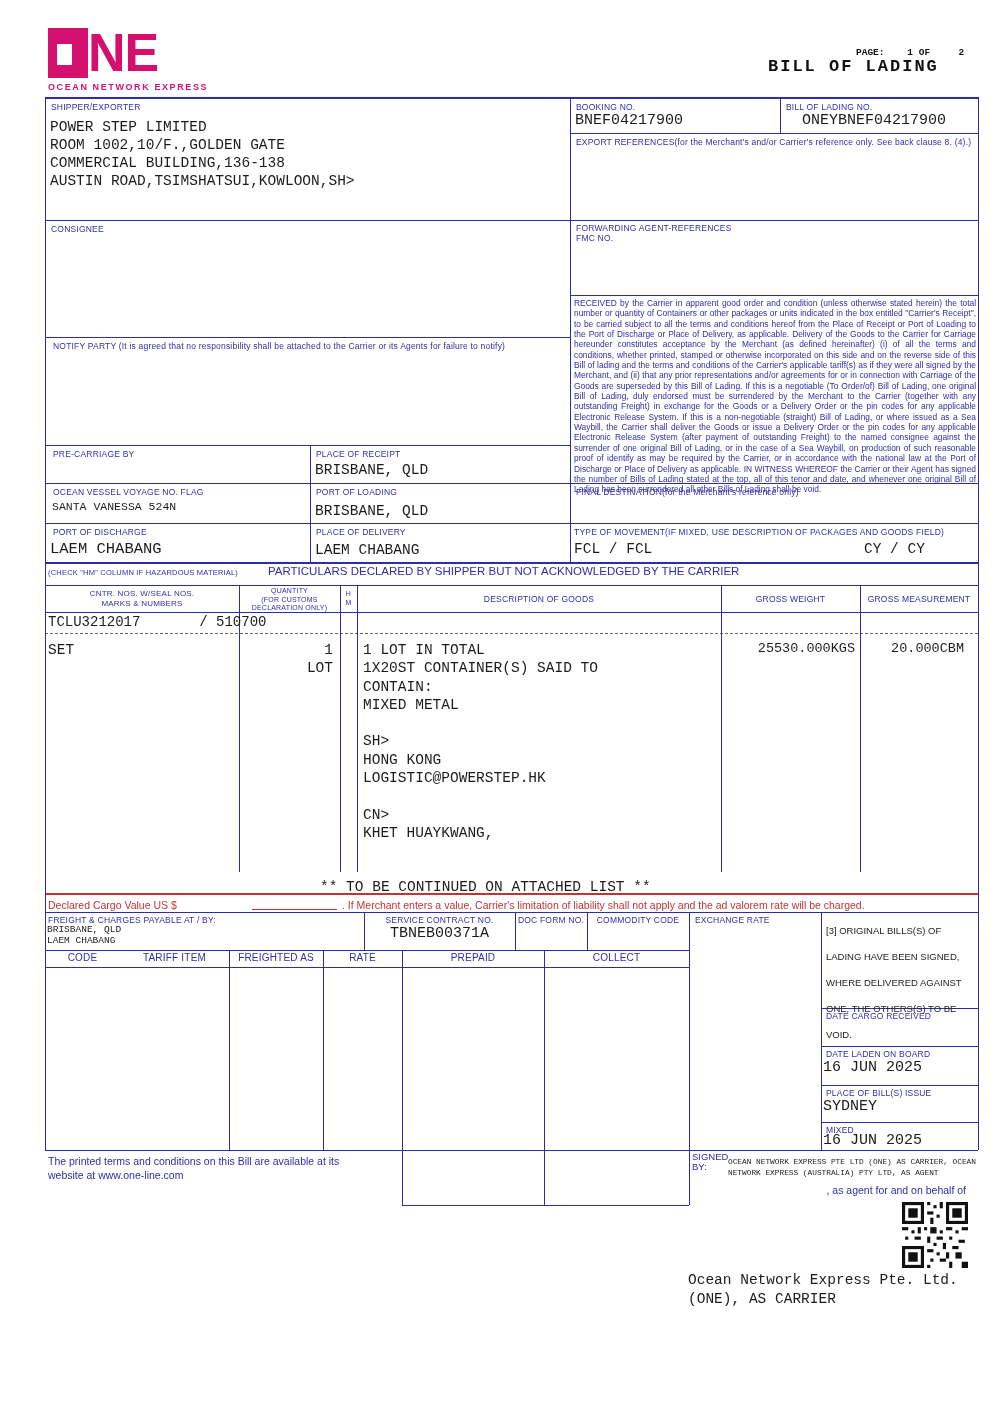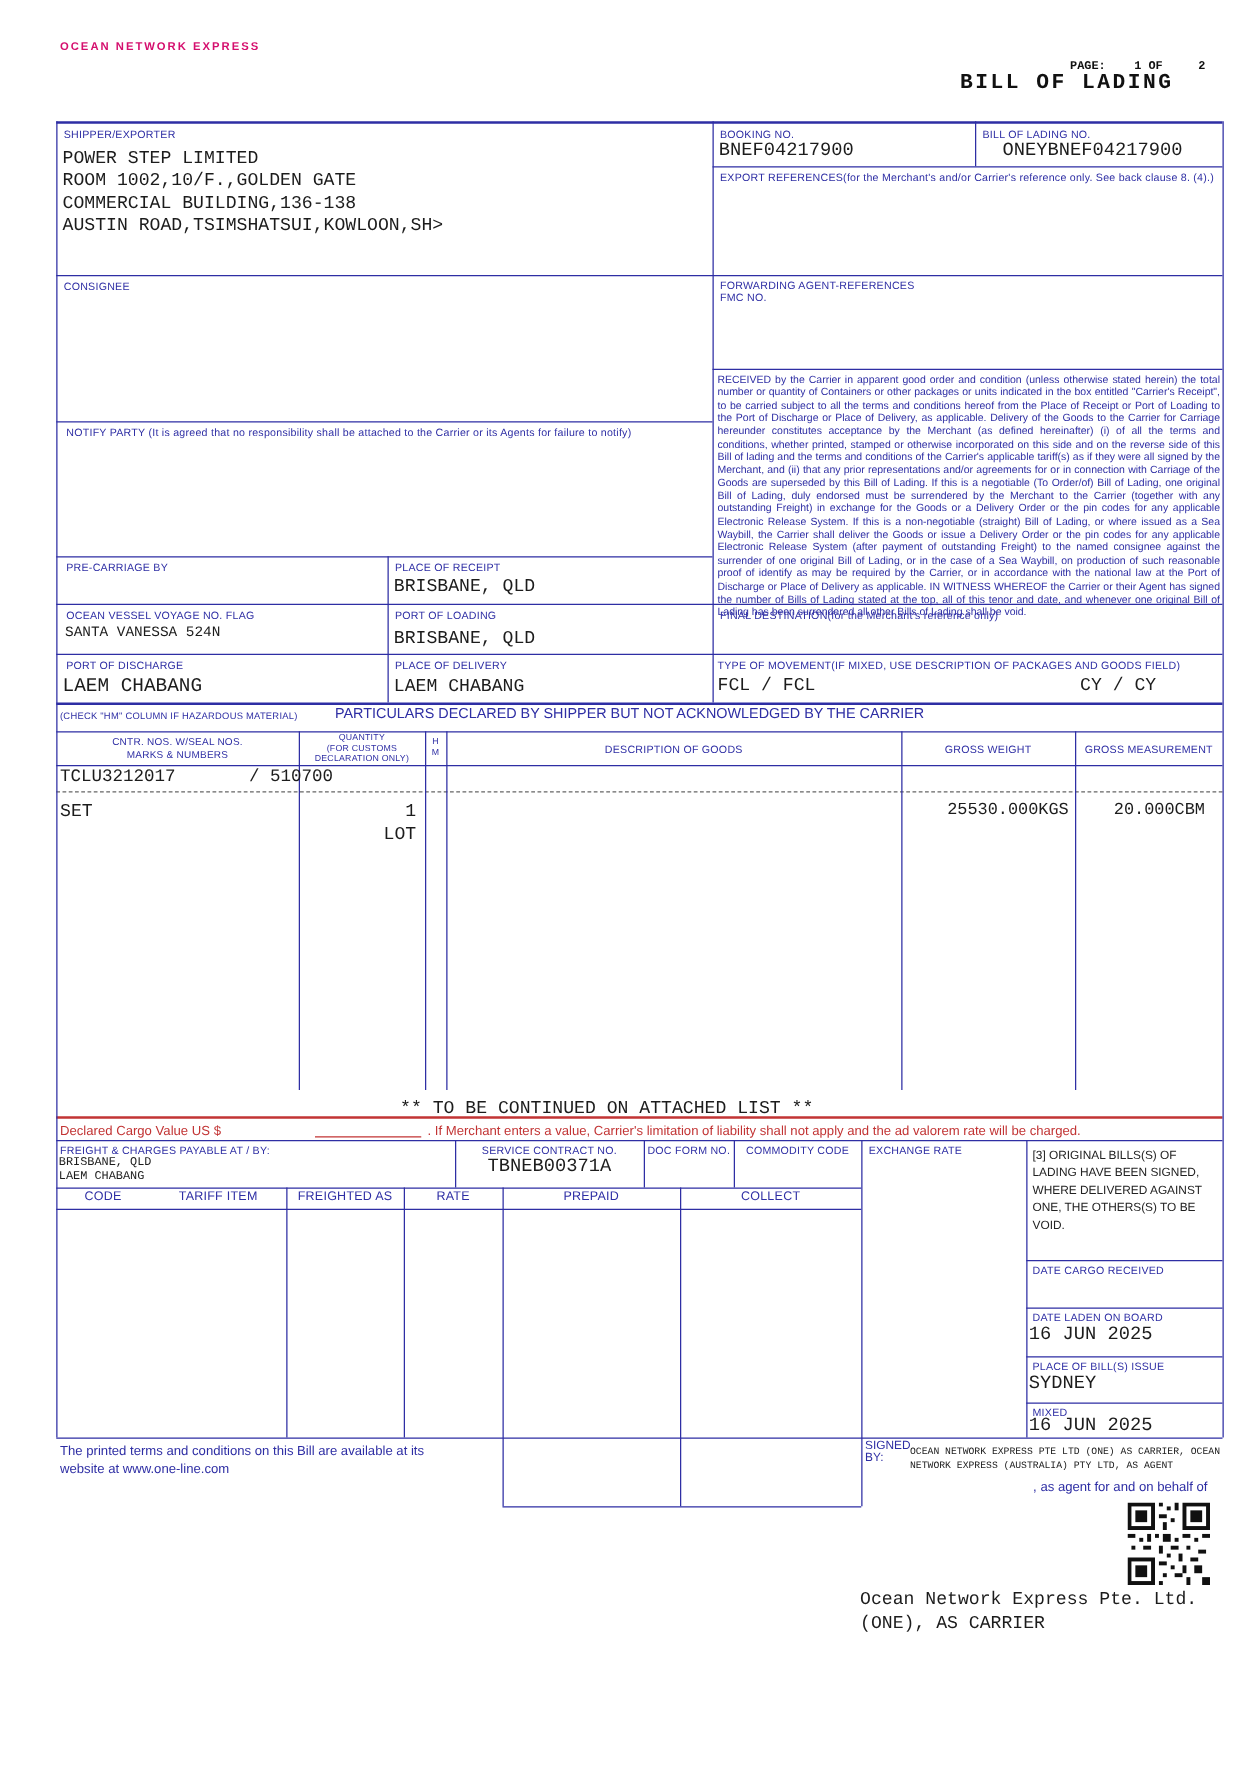--- a/index.html
+++ b/index.html
@@ -50,20 +50,24 @@
               letter-spacing:1.6px; margin-top:4px; }
 
   .qr { position:absolute; left:902px; top:1202px; }
 </style>
 </head>
 <body>
 
 <div class="page">
 
   <div class="logo">
+    <div class="logo-row">
+      <div class="logo-o"></div>
+      <div class="logo-ne">NE</div>
+    </div>
     <div class="logo-sub">OCEAN NETWORK EXPRESS</div>
   </div>
   <div class="page-ind">PAGE:    1 OF     2</div>
   <div class="doc-title">BILL OF LADING</div>
 
   <div class="h thick" style="left:45px;top:97px;width:933px"></div>
   <div class="h" style="left:570px;top:133px;width:408px"></div>
   <div class="h" style="left:45px;top:220px;width:933px"></div>
   <div class="h" style="left:570px;top:295px;width:408px"></div>
   <div class="h" style="left:45px;top:337px;width:525px"></div>
@@ -163,20 +167,31 @@
 M</div>
   <div class="lbl c" style="left:357px;top:594px;width:364px">DESCRIPTION OF GOODS</div>
   <div class="lbl c" style="left:721px;top:594px;width:139px">GROSS WEIGHT</div>
   <div class="lbl c" style="left:860px;top:594px;width:118px">GROSS MEASUREMENT</div>
 
   <div class="val" style="left:48px;top:613px;font-size:14px">TCLU3212017       / 510700</div>
 
   <div class="val" style="left:48px;top:641px">SET</div>
   <div class="val r" style="left:270px;top:641px;width:63px">1</div>
   <div class="val r" style="left:270px;top:659px;width:63px">LOT</div>
+  <div class="val multi" style="left:363px;top:641px;line-height:18.3px">1 LOT IN TOTAL
+1X20ST CONTAINER(S) SAID TO
+CONTAIN:
+MIXED METAL
+
+SH&gt;
+HONG KONG
+LOGISTIC@POWERSTEP.HK
+
+CN&gt;
+KHET HUAYKWANG,</div>
   <div class="val r" style="left:703px;top:640px;width:152px;font-size:13.5px">25530.000KGS</div>
   <div class="val r" style="left:830px;top:640px;width:134px;font-size:13.5px">20.000CBM</div>
 
   <div class="val" style="left:320px;top:878px">** TO BE CONTINUED ON ATTACHED LIST **</div>
 
   <div class="redtxt" style="left:48px;top:899px">Declared Cargo Value US $</div>
   <div style="position:absolute;left:252px;top:909px;width:85px;border-bottom:1px solid #c23434"></div>
   <div class="redtxt" style="left:342px;top:899px">. If Merchant enters a value, Carrier's limitation of liability shall not apply and the ad valorem rate will be charged.</div>
 
   <div class="lbl" style="left:48px;top:915px">FREIGHT &amp; CHARGES PAYABLE AT / BY:</div>
@@ -190,21 +205,21 @@
   <div class="lbl c" style="left:587px;top:915px;width:102px">COMMODITY CODE</div>
   <div class="lbl" style="left:695px;top:915px">EXCHANGE RATE</div>
 
   <div class="lbl c" style="left:45px;top:953px;width:75px;font-size:10px">CODE</div>
   <div class="lbl c" style="left:120px;top:953px;width:109px;font-size:10px">TARIFF ITEM</div>
   <div class="lbl c" style="left:229px;top:953px;width:94px;font-size:10px">FREIGHTED AS</div>
   <div class="lbl c" style="left:323px;top:953px;width:79px;font-size:10px">RATE</div>
   <div class="lbl c" style="left:402px;top:953px;width:142px;font-size:10px">PREPAID</div>
   <div class="lbl c" style="left:544px;top:953px;width:145px;font-size:10px">COLLECT</div>
 
-  <div style="position:absolute;left:826px;top:918px;width:150px;color:#222;font-size:9.5px;line-height:14px;white-space:pre-line">[3] ORIGINAL BILLS(S) OF
+  <div style="position:absolute;left:826px;top:918px;width:150px;color:#222;font-size:9.5px;line-height:26px;white-space:pre-line">[3] ORIGINAL BILLS(S) OF
 LADING HAVE BEEN SIGNED,
 WHERE DELIVERED AGAINST
 ONE, THE OTHERS(S) TO BE
 VOID.</div>
   <div class="lbl" style="left:826px;top:1011px">DATE CARGO RECEIVED</div>
   <div class="lbl" style="left:826px;top:1049px">DATE LADEN ON BOARD</div>
   <div class="val" style="left:823px;top:1059px;font-size:15px">16 JUN 2025</div>
   <div class="lbl" style="left:826px;top:1088px">PLACE OF BILL(S) ISSUE</div>
   <div class="val" style="left:823px;top:1098px;font-size:15px">SYDNEY</div>
   <div class="lbl" style="left:826px;top:1125px">MIXED</div>

